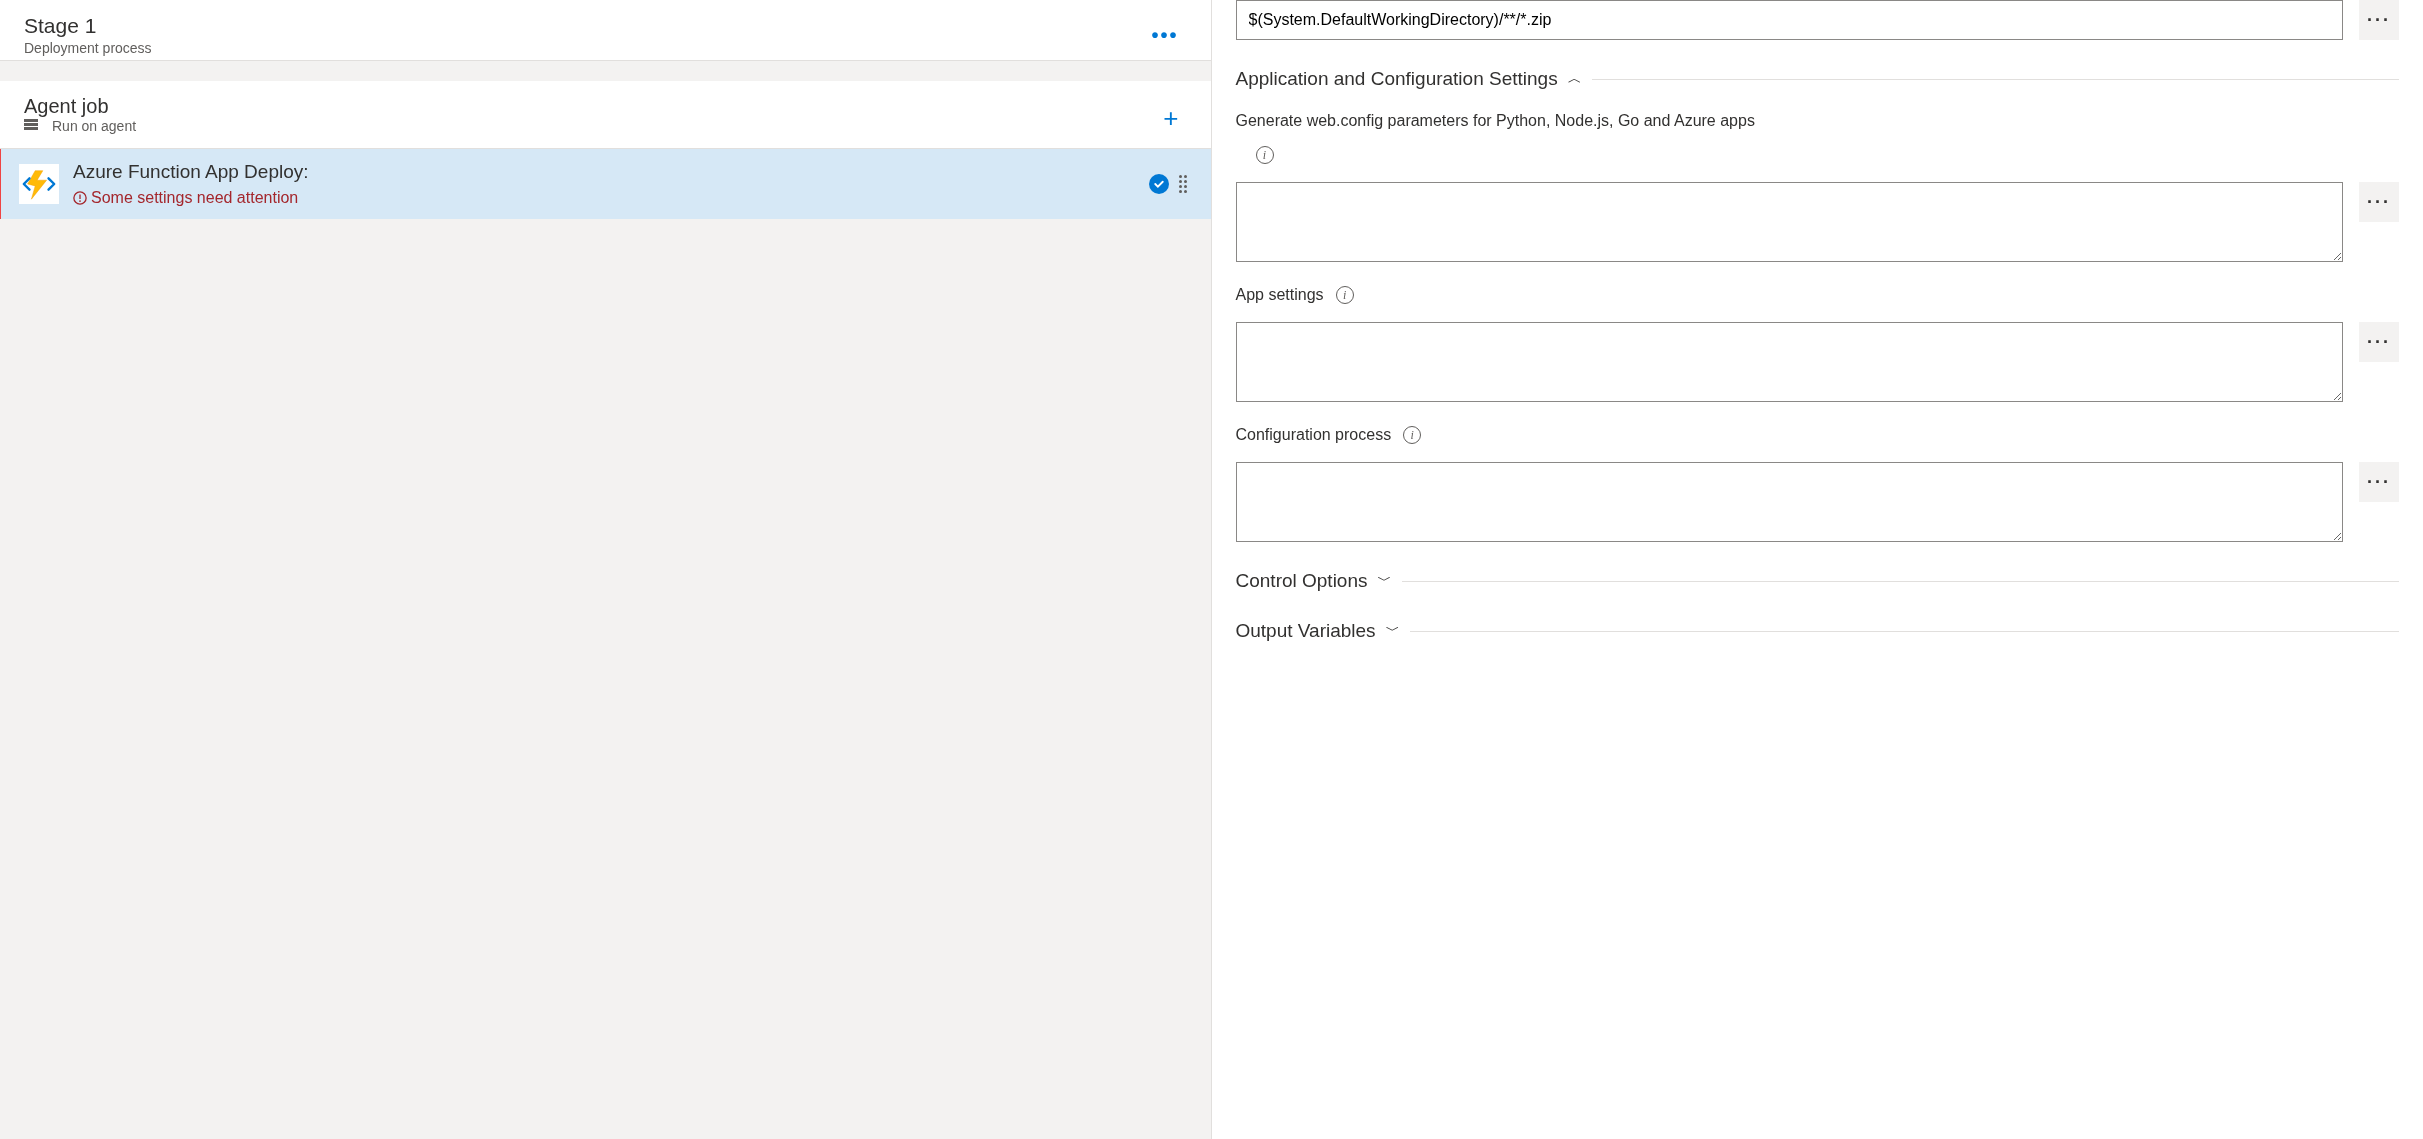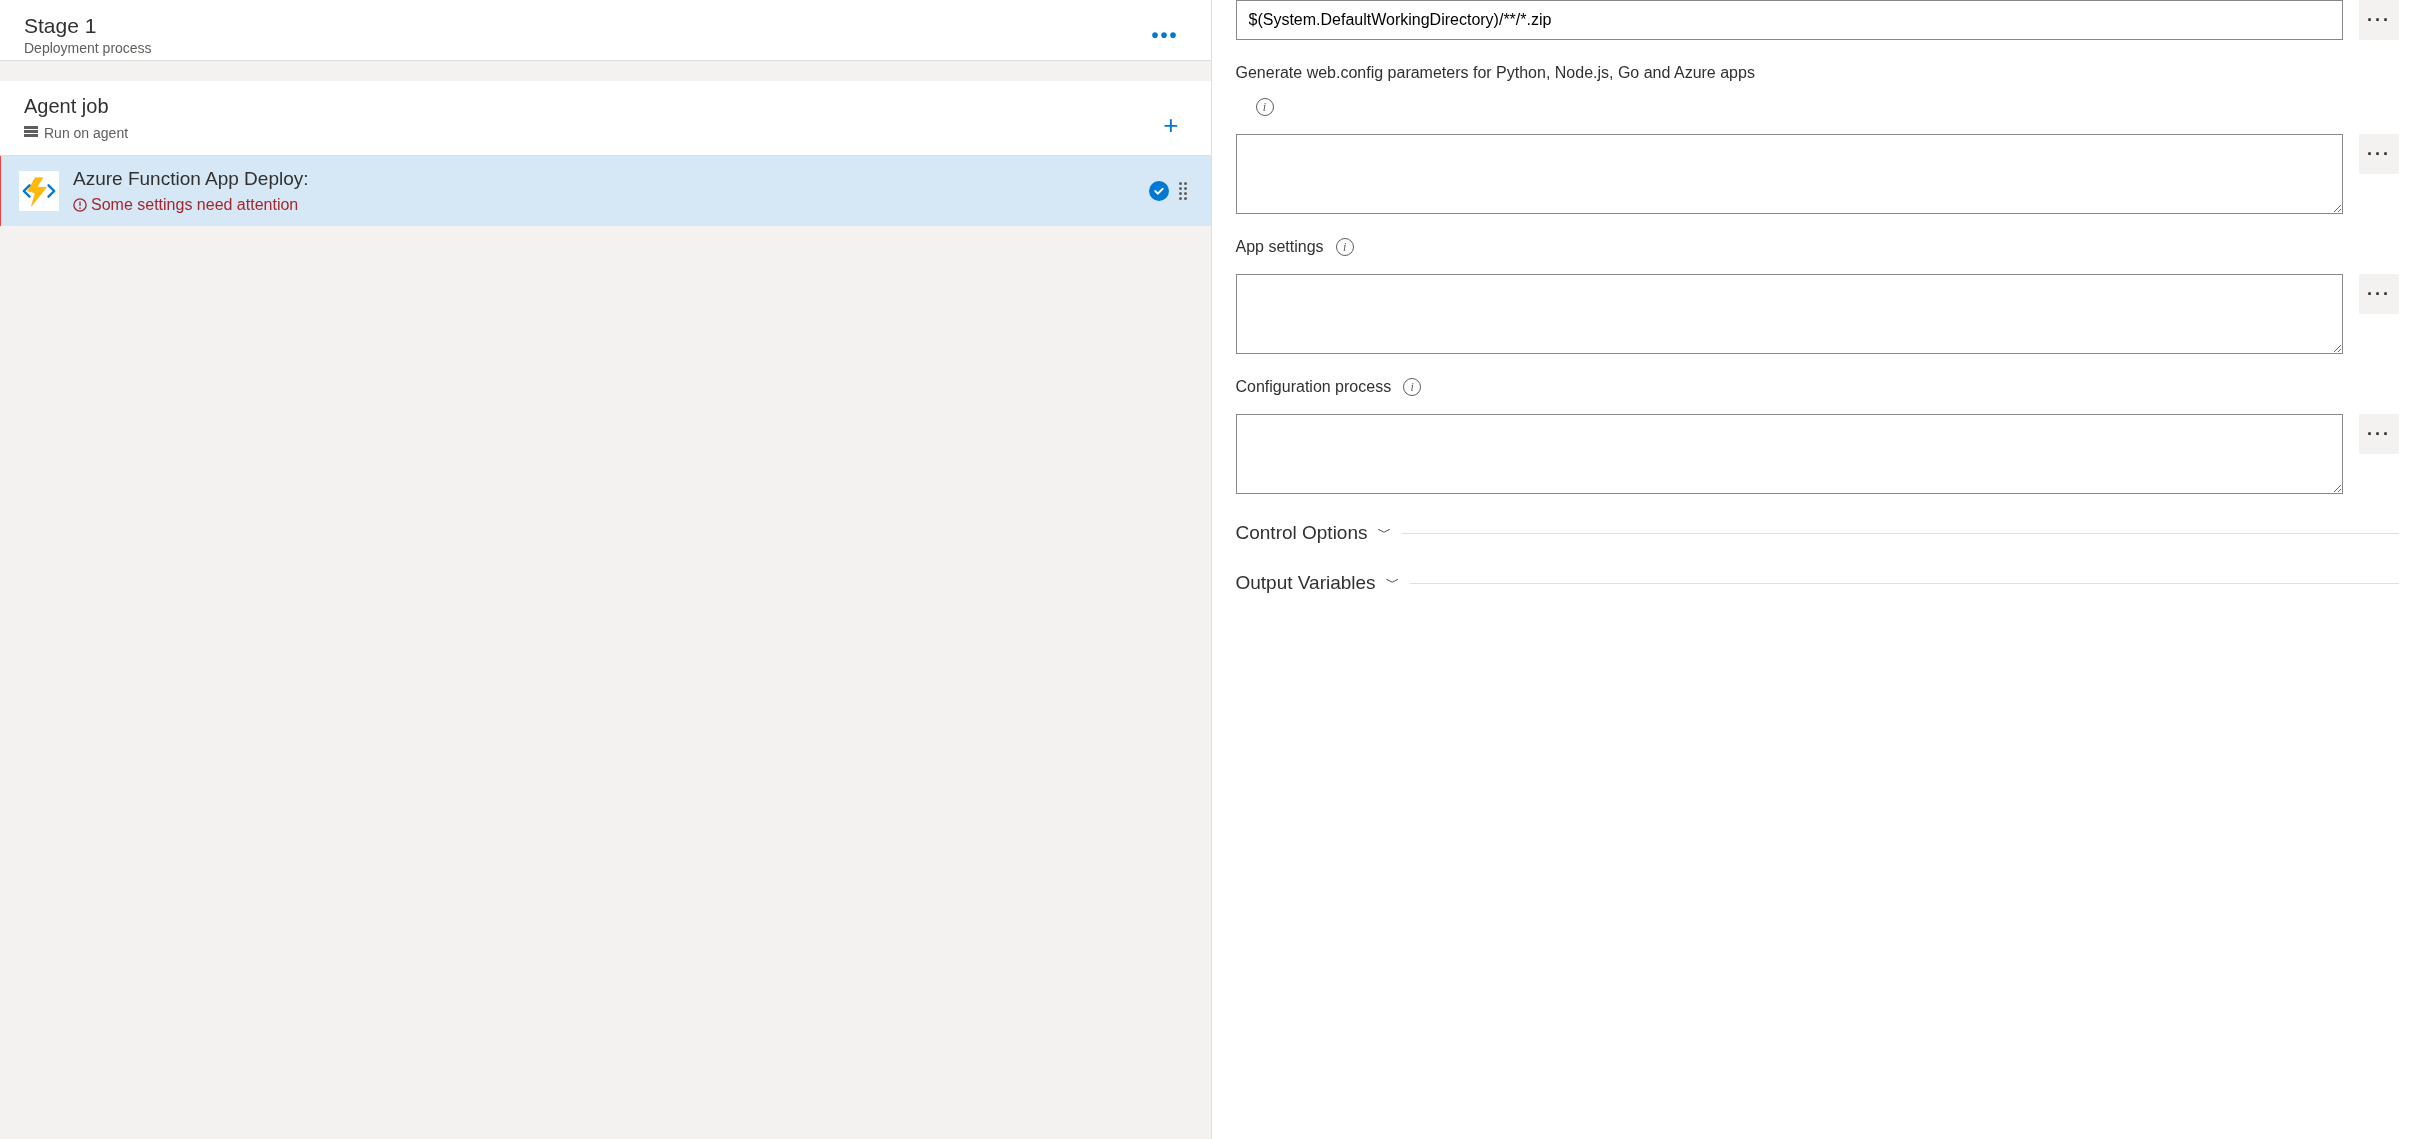--- a/index.html
+++ b/index.html
@@ -68,24 +68,24 @@
       align-items: flex-end;
     }
     .agent-job-title {
       font-size: 20px;
       font-weight: 400;
       color: #323130;
     }
     .agent-job-sub {
       display: flex;
       align-items: center;
-      gap: 6px;
+      gap: 14px;
       color: #605e5c;
       font-size: 14px;
-      margin-top: 7px;
+      margin-top: 0;
     }
     .server-icon {
       width: 14px;
       height: 14px;
       display: inline-flex;
       flex-direction: column;
       gap: 1px;
     }
     .server-icon span {
       height: 3px;
@@ -318,20 +318,25 @@
     </div>
   </div>
 </div>
 
 <div class="right-panel">
   <div class="field-row">
     <input type="text" class="text-input" value="$(System.DefaultWorkingDirectory)/**/*.zip" style="">
     <button class="ellipsis-btn">···</button>
   </div>
 
+  <div class="section-header">
+    <span>Application and Configuration Settings</span>
+    <span class="chevron">︿</span>
+    <div class="section-line"></div>
+  </div>
 
   <div class="field-label">
     <span>Generate web.config parameters for Python, Node.js, Go and Azure apps</span>
   </div>
   <div style="margin-top:-10px; margin-bottom:18px;">
     <span class="info-icon info-icon-offset">i</span>
   </div>
   <div class="field-row">
     <textarea class="textarea-input" style=""></textarea>
     <button class="ellipsis-btn">···</button>

